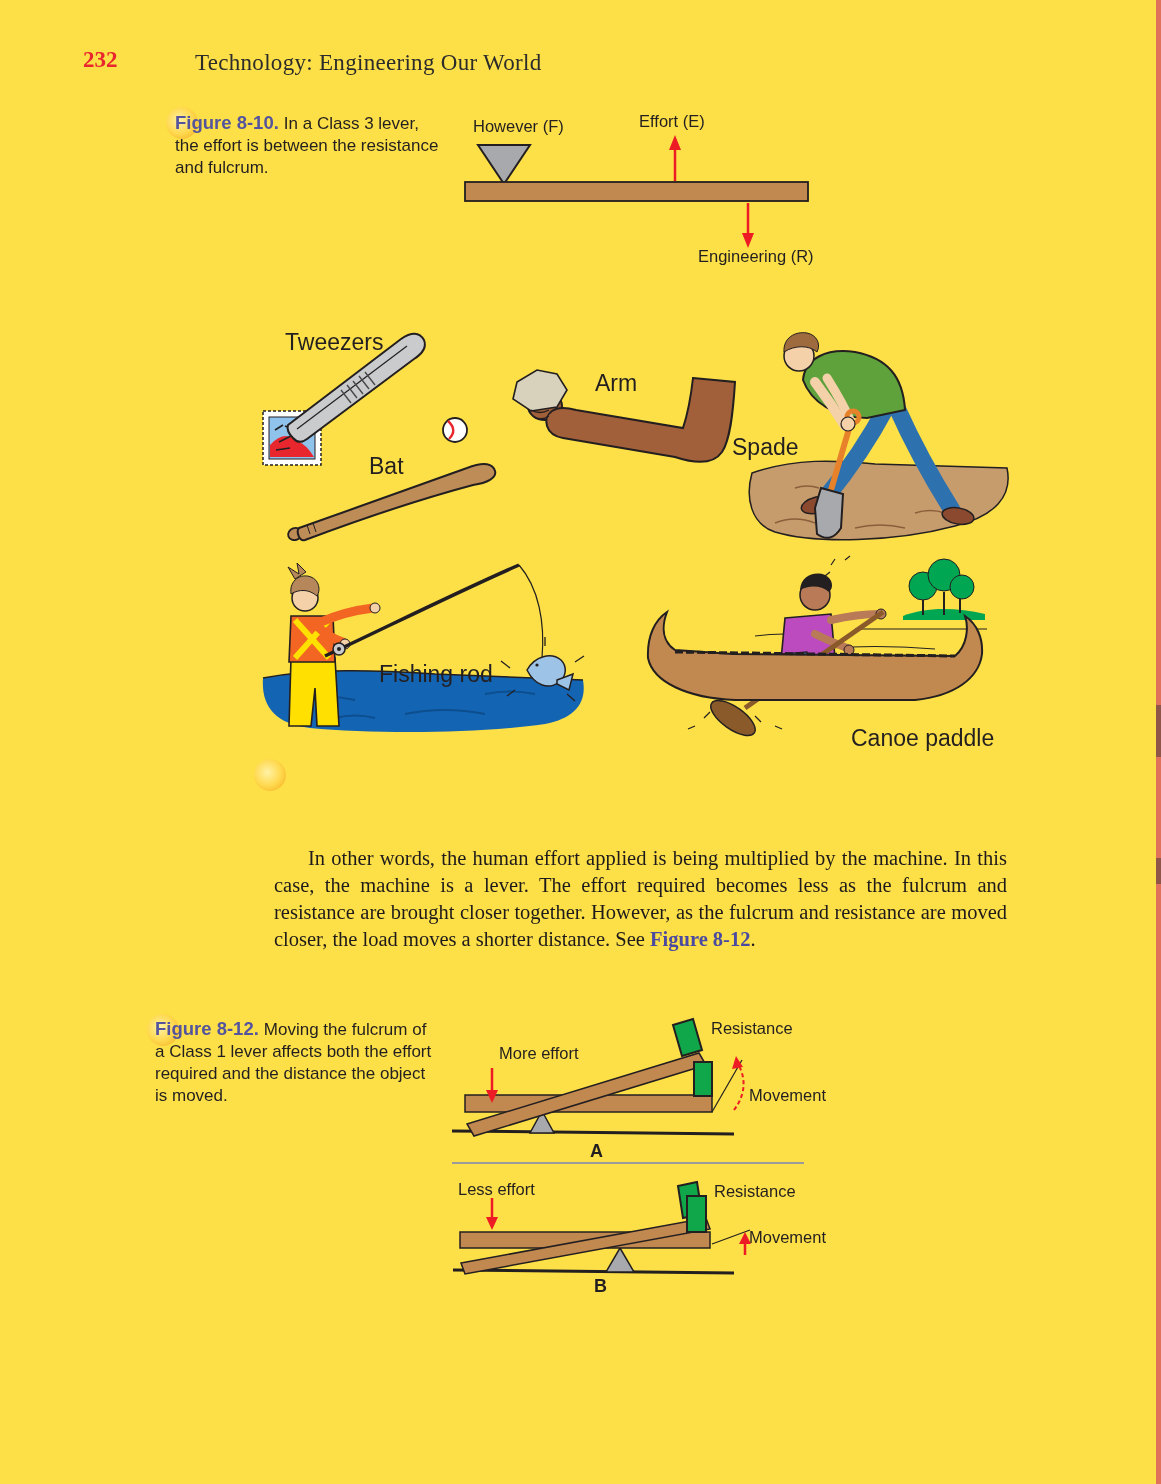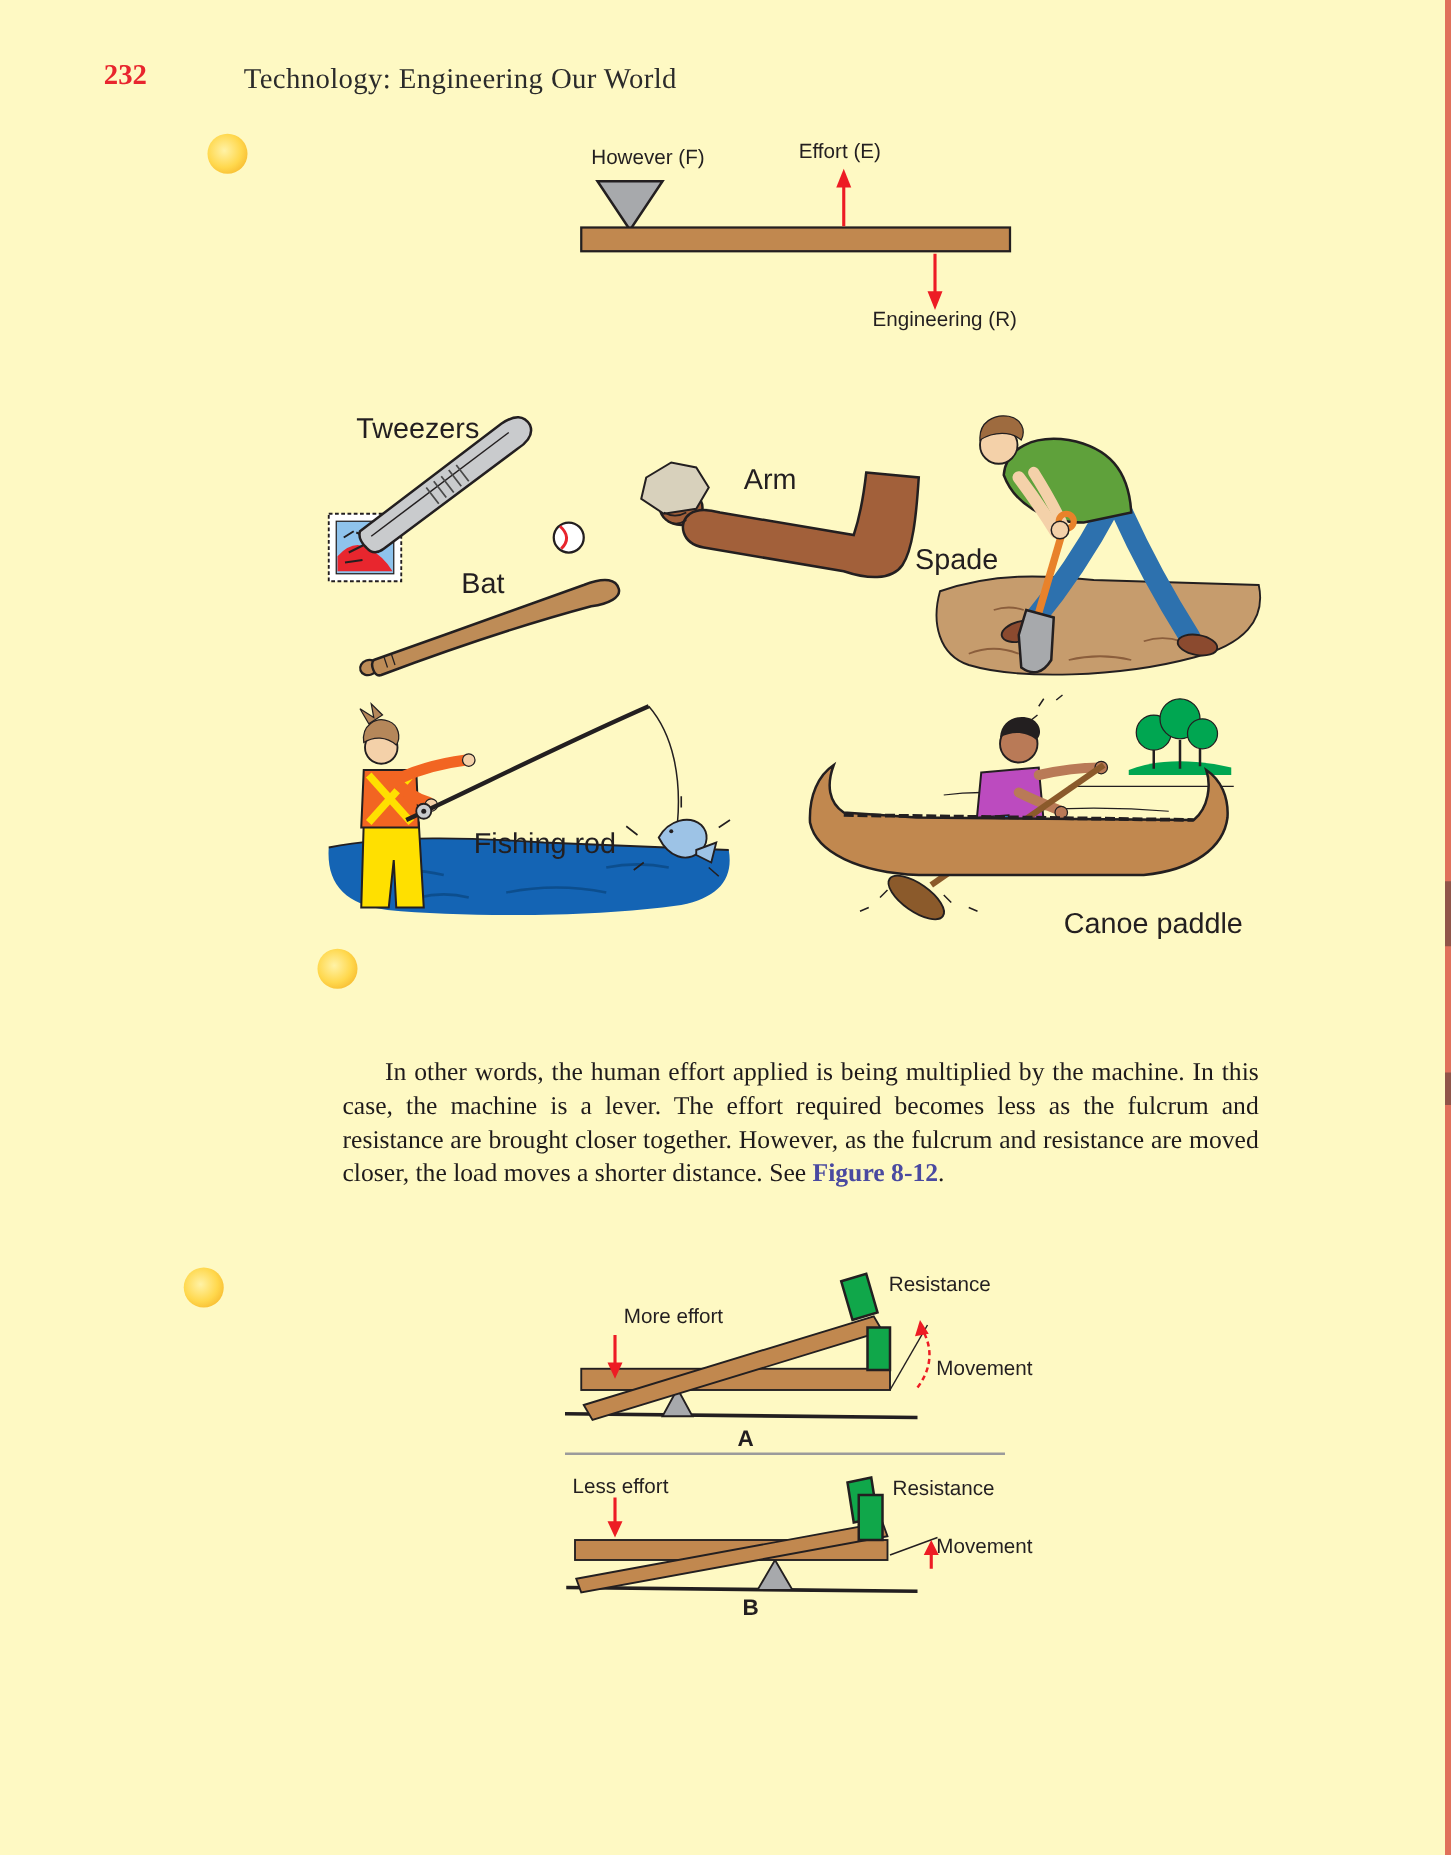--- a/index.html
+++ b/index.html
@@ -1,16 +1,16 @@
 <!DOCTYPE html>
 <html><head>
 <meta charset="utf-8">
 <style>
   html,body { margin:0; padding:0; background:#ffffff; }
-  .page { position:relative; width:1161px; height:1484px; background:#fef9c3;
+  .page { position:relative; width:1161px; height:1484px; background:#fde047;
           font-family:"Liberation Sans", sans-serif; overflow:hidden; }
   .abs { position:absolute; }
   .pagenum { font-family:"Liberation Serif", serif; font-weight:bold; font-size:23px; color:#E8262E; }
   .runtitle { font-family:"Liberation Serif", serif; font-size:23px; color:#2B2B2B; letter-spacing:.3px; }
   .caption { font-size:17px; color:#231F20; line-height:1.3; }
   .cap-label { font-weight:bold; color:#54549E; font-size:18.5px; margin-right:5px; position:relative; z-index:2; }
   .cap-text { color:#231F20; }
   .fig-circle { width:32px; height:32px; border-radius:50%; z-index:1;
      background:radial-gradient(circle at 42% 42%, #FFF2A6 0%, #FFD84D 52%, #F2A71B 100%); }
   .item-label { font-weight:normal; font-size:23px; color:#231F20; z-index:5; }
@@ -31,20 +31,23 @@
 
   <div class="abs edge-stripe" style="right:0; top:0; width:5px; height:1484px;">
     <div class="abs edge-dark" style="left:0; top:705px; width:5px; height:52px;"></div>
     <div class="abs edge-dark" style="left:0; top:858px; width:5px; height:26px;"></div>
   </div>
 
   <div class="abs pagenum" style="left:83px; top:47px;">232</div>
   <div class="abs runtitle" style="left:195px; top:50px;">Technology: Engineering Our World</div>
 
   <div class="abs fig-circle" style="left:166px; top:107px;"></div>
+  <div class="abs caption" style="left:175px; top:111px; width:272px;">
+    <span class="cap-label">Figure 8-10.</span><span class="cap-text">In a Class 3 lever, the effort is between the resistance and fulcrum.</span>
+  </div>
 
   <svg class="abs" style="left:440px; top:105px;" width="430" height="175" viewBox="0 0 430 175">
     <polygon points="38,40 90,40 64,79" fill="#A7A9AC" stroke="#231F20" stroke-width="2"></polygon>
     <rect x="25" y="77" width="343" height="19" fill="#C1884F" stroke="#231F20" stroke-width="1.8"></rect>
     <g>
       <line x1="235" y1="76" x2="235" y2="42" stroke="#ED1C24" stroke-width="2.5"></line>
       <polygon points="235,30 229,45 241,45" fill="#ED1C24"></polygon>
     </g>
     <g>
       <line x1="308" y1="98" x2="308" y2="131" stroke="#ED1C24" stroke-width="2.5"></line>
@@ -157,20 +160,23 @@
   <div class="abs item-label" style="left:369px; top:453px;">Bat</div>
   <div class="abs item-label" style="left:732px; top:434px;">Spade</div>
   <div class="abs item-label" style="left:379px; top:641px;margin-top:20px;">Fishing rod</div>
   <div class="abs item-label" style="left:851px; top:725px;">Canoe paddle</div>
 
   <div class="abs fig-circle" style="left:254px; top:759px;"></div>
 
   <p class="abs body-par" style="left:274px; top:824px; width:733px;"><span>In other words, the human effort applied is being multiplied by the machine. In this case, the machine is a lever. The effort required becomes less as the fulcrum and resistance are brought closer together. However, as the fulcrum and resistance are moved closer, the load moves a shorter distance. See </span><span class="figref">Figure 8-12</span><span>.</span></p>
 
   <div class="abs fig-circle" style="left:147px; top:1014px;"></div>
+  <div class="abs caption" style="left:155px; top:1017px; width:280px;">
+    <span class="cap-label">Figure 8-12.</span><span class="cap-text">Moving the fulcrum of a Class 1 lever affects both the effort required and the distance the object is moved.</span>
+  </div>
 
   <svg class="abs" style="left:450px; top:1012px;" width="460" height="150" viewBox="0 0 460 150">
     <line x1="2" y1="119" x2="284" y2="122" stroke="#231F20" stroke-width="3"></line>
     <polygon points="92,99 104,121 80,121" fill="#A7A9AC" stroke="#231F20" stroke-width="1.5"></polygon>
     <rect x="15" y="83" width="247" height="17" fill="#C1884F" stroke="#231F20" stroke-width="1.5"></rect>
     <polygon points="17,112 249,41 256,53 24,124" fill="#C1884F" stroke="#231F20" stroke-width="1.5"></polygon>
     <polygon points="223,13 243,7 252,38 232,44" fill="#10A74A" stroke="#231F20" stroke-width="2"></polygon>
     <rect x="244" y="50" width="18" height="34" fill="#10A74A" stroke="#231F20" stroke-width="2"></rect>
     <line x1="262" y1="100" x2="292" y2="48" stroke="#231F20" stroke-width="1.2"></line>
     <g>

